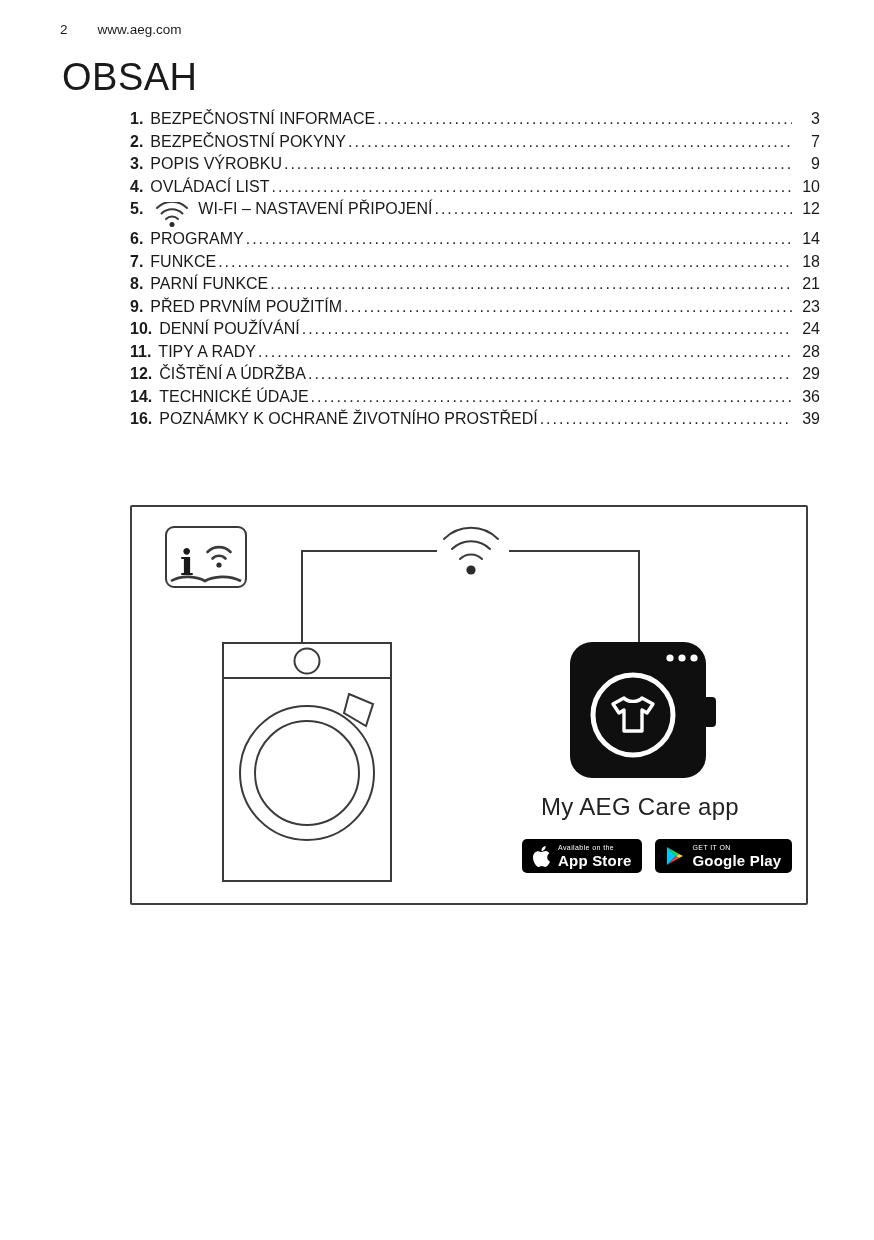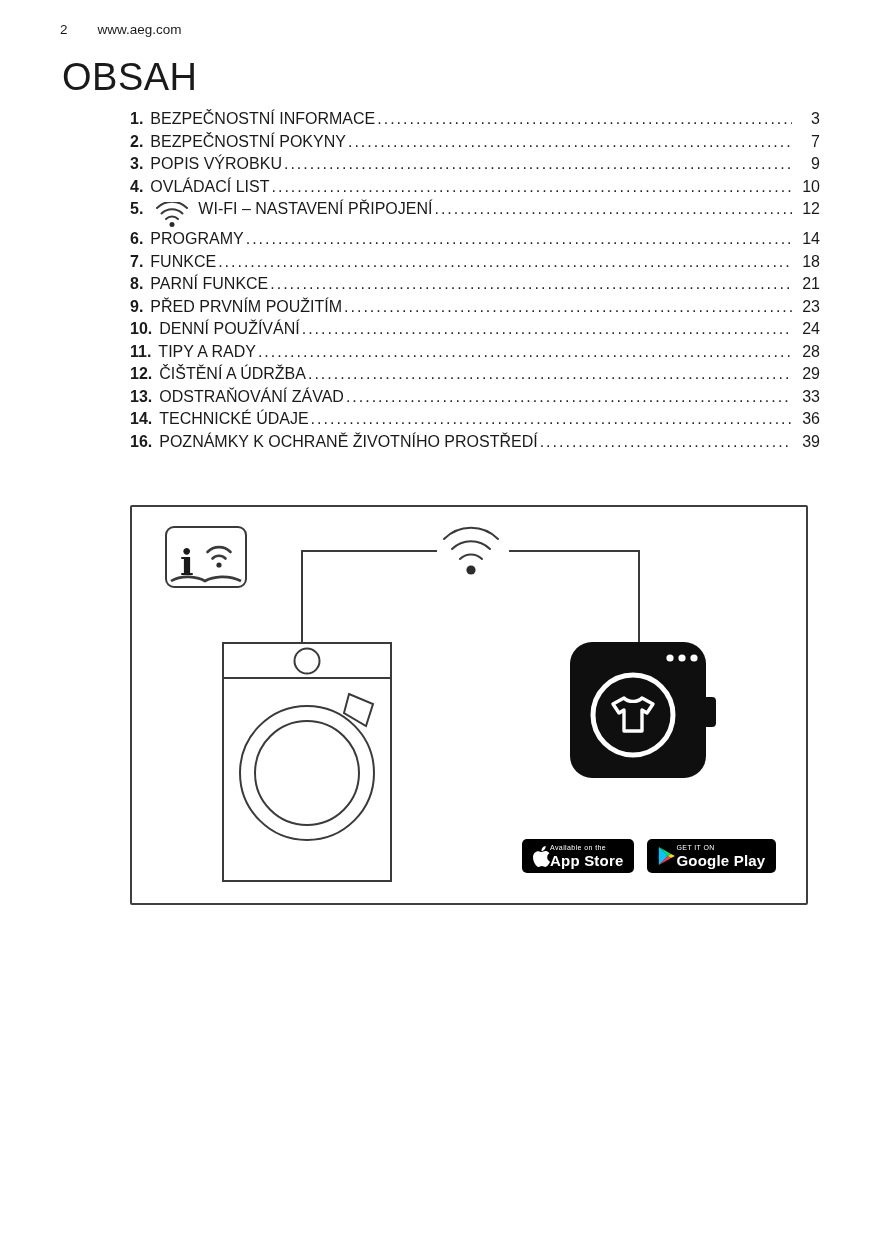--- a/index.html
+++ b/index.html
@@ -23,21 +23,21 @@
   .figure{position:absolute;left:130px;top:505px;width:678px;height:400px;
           border:2px solid #3f3f3f;border-radius:2px;background:#fff}
   .abs{position:absolute}
   .connectors{left:0;top:0}
   .book-icon{left:32px;top:18px}
   .wifi-big{left:307px;top:16px}
   .washer{left:90px;top:135px}
   .app-icon{left:438px;top:135px}
   .app-name{left:383px;top:286px;width:250px;text-align:center;font-size:24px;color:#222;letter-spacing:.3px}
   .badges{left:390px;top:332px;display:flex;gap:13px}
-  .badge{height:34px;background:#000;color:#fff;border-radius:5px;display:flex;align-items:center;padding:0 11px;gap:0}
+  .badge{height:34px;background:#000;color:#fff;border-radius:5px;display:flex;align-items:center;padding:0 11px;gap:8px}
   .badge .txt{display:flex;flex-direction:column;justify-content:center;line-height:1}
   .badge .l1{font-size:7px;letter-spacing:.4px;margin-bottom:2.5px;white-space:nowrap}
   .badge .l2{font-size:15px;font-weight:600;letter-spacing:.2px;white-space:nowrap}
 
   svg.line-art{stroke:#3a3a3a;fill:none;stroke-width:2}
 </style>
 </head>
 <body>
 
 <div class="page">
@@ -120,26 +120,20 @@
       <span class="n">11.</span>
       <span class="t">TIPY A RADY</span>
       <span class="d"></span>
       <span class="p">28</span>
     </li>
     <li>
       <span class="n">12.</span>
       <span class="t">ČIŠTĚNÍ A ÚDRŽBA</span>
       <span class="d"></span>
       <span class="p">29</span>
-    </li>
-    <li>
-      <span class="n">13.</span>
-      <span class="t">ODSTRAŇOVÁNÍ ZÁVAD</span>
-      <span class="d"></span>
-      <span class="p">33</span>
     </li>
     <li>
       <span class="n">14.</span>
       <span class="t">TECHNICKÉ ÚDAJE</span>
       <span class="d"></span>
       <span class="p">36</span>
     </li>
     <li>
       <span class="n">16.</span>
       <span class="t">POZNÁMKY K OCHRANĚ ŽIVOTNÍHO PROSTŘEDÍ</span>
@@ -187,20 +181,21 @@
       <rect x="0" y="0" width="136" height="136" rx="22" fill="#0f0f0f"></rect>
       <circle cx="100" cy="16" r="3.6" fill="#fff"></circle>
       <circle cx="112" cy="16" r="3.6" fill="#fff"></circle>
       <circle cx="124" cy="16" r="3.6" fill="#fff"></circle>
       <circle cx="63" cy="73" r="40" stroke="#fff" stroke-width="5" fill="none"></circle>
       <g transform="translate(63,73)" stroke="#fff" stroke-width="3.4" fill="none" stroke-linejoin="round">
         <path d="M-20,-11 L-9,-17 C-5,-12.5 5,-12.5 9,-17 L20,-11 L14,-2 L9,-5 L9,16 L-9,16 L-9,-5 L-14,-2 Z"></path>
       </g>
     </svg>
 
+    <div class="abs app-name">My AEG Care app</div>
 
     <div class="abs badges">
       <div class="badge">
         <svg width="17" height="21" viewBox="0 0 814 1000">
           <path fill="#fff" d="M788.1 340.9c-5.8 4.5-108.2 62.2-108.2 190.5 0 148.4 130.3 200.9 134.2 202.2-.6 3.2-20.7 71.9-68.7 141.9-42.8 61.6-87.5 123.1-155.5 123.1s-85.5-39.5-164-39.5c-76.5 0-103.7 40.8-165.9 40.8s-105.6-57-155.5-127C46.7 790.7 0 663 0 541.8c0-194.4 126.4-297.5 250.8-297.5 66.1 0 121.2 43.4 162.7 43.4 39.5 0 101.1-46 176.3-46 28.5 0 130.9 2.6 198.3 99.2zm-234-181.5c31.1-36.9 53.1-88.1 53.1-139.3 0-7.1-.6-14.3-1.9-20.1-50.6 1.9-110.8 33.7-147.1 75.8-28.5 32.4-55.1 83.6-55.1 135.5 0 7.8 1.3 15.6 1.9 18.1 3.2.6 8.4 1.3 13.6 1.3 45.4 0 102.5-30.4 135.5-71.3z"></path>
         </svg>
         <span class="txt">
           <span class="l1">Available on the</span>
           <span class="l2">App Store</span>
         </span>

